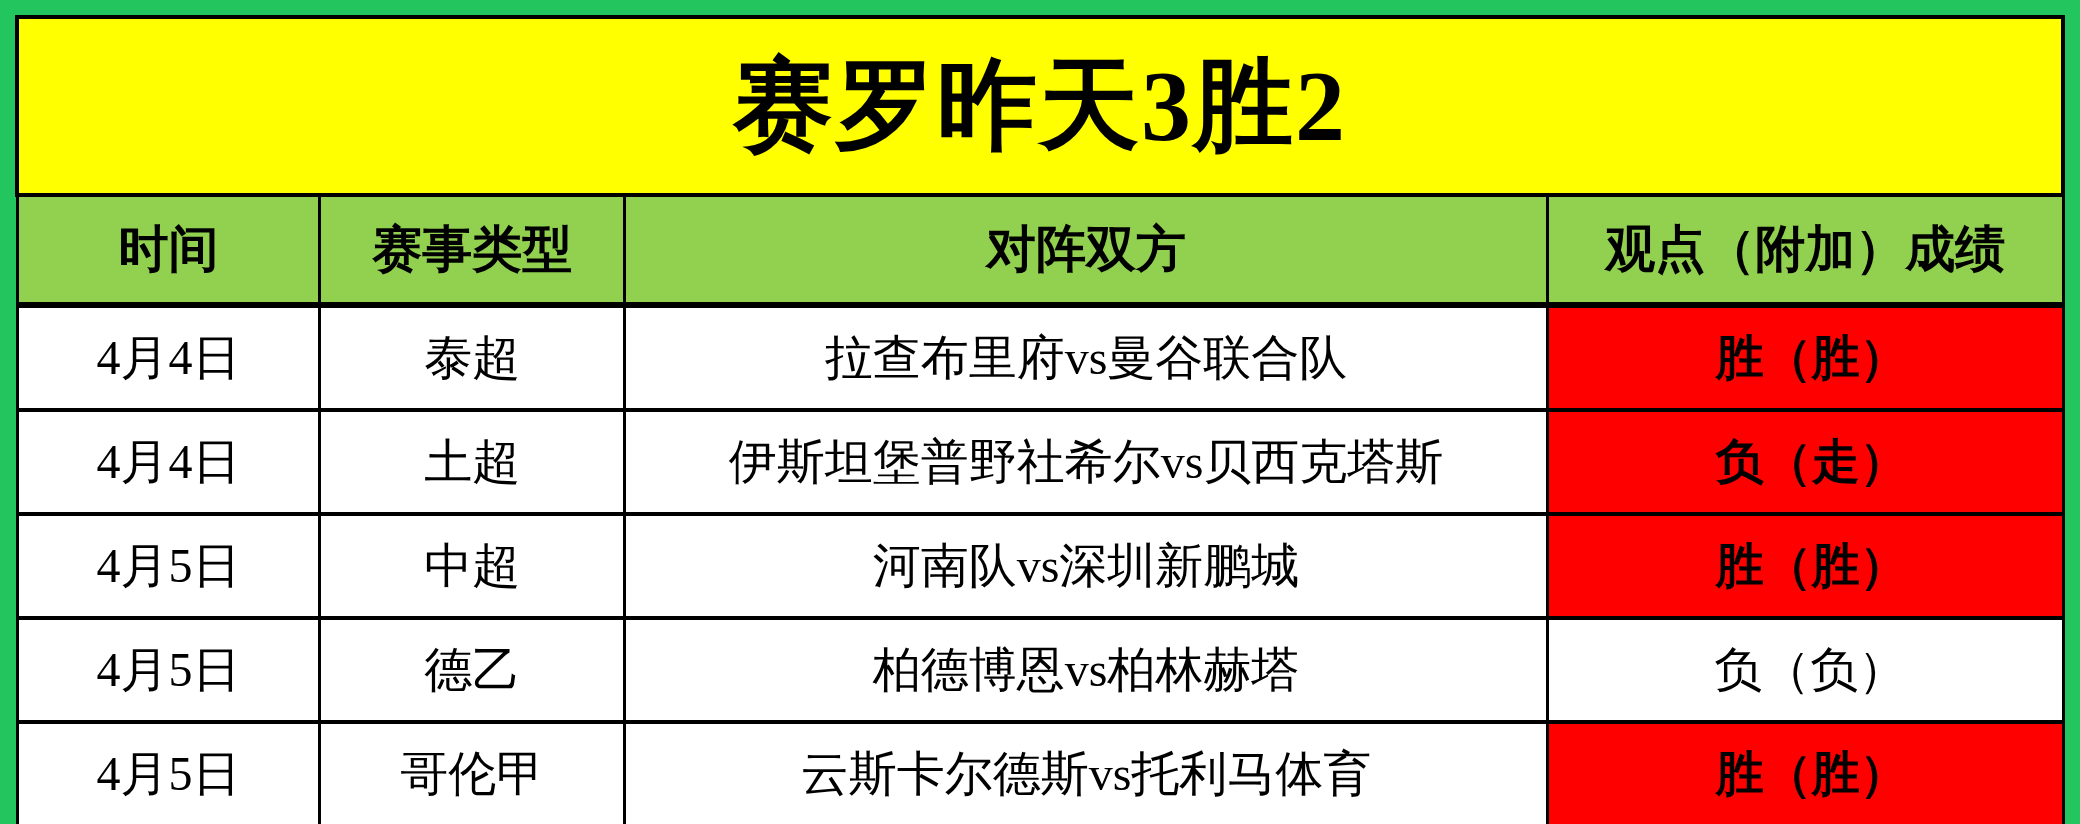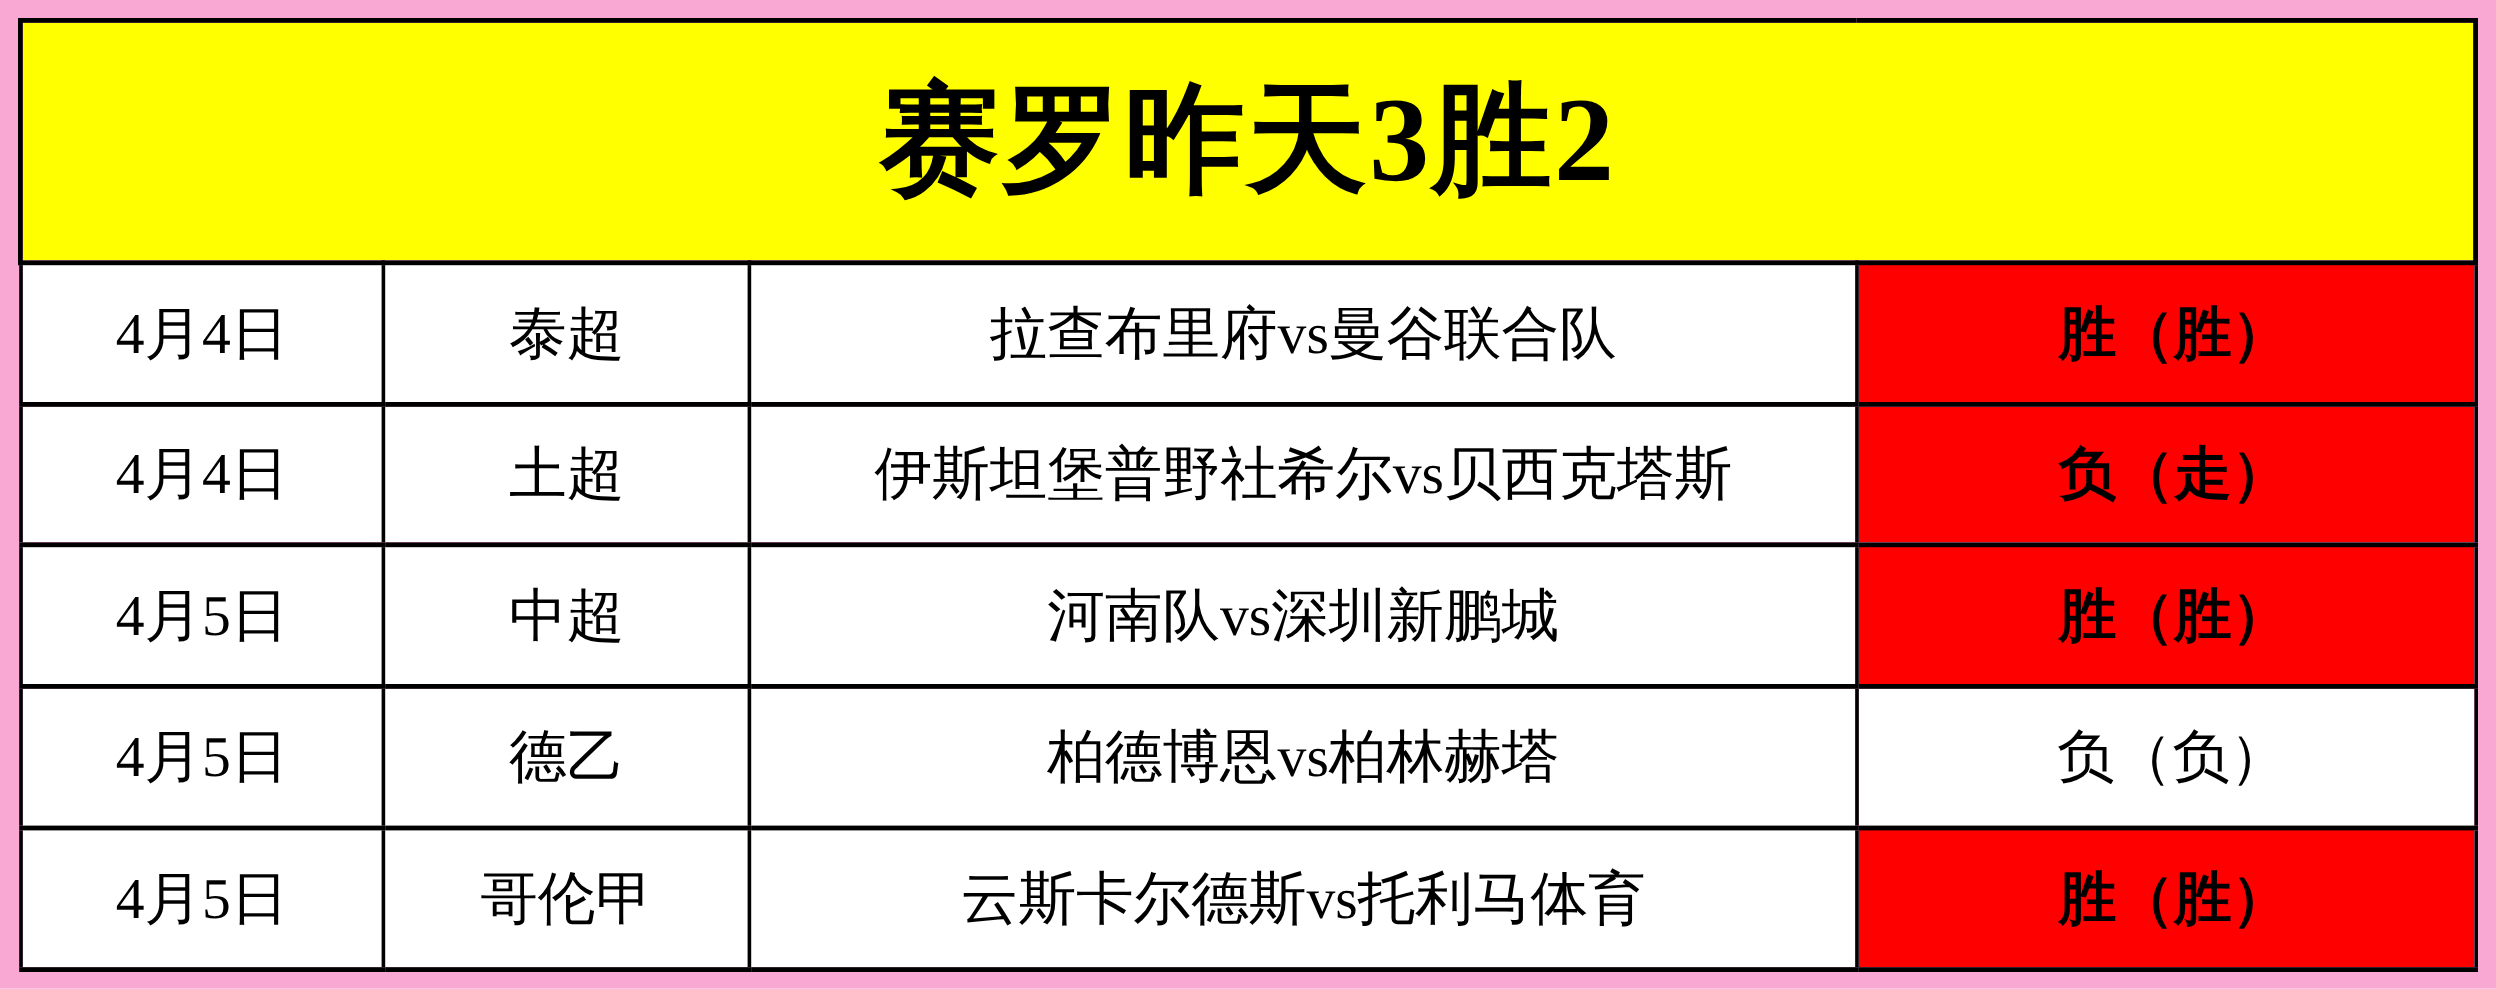--- a/index.html
+++ b/index.html
@@ -7,21 +7,21 @@
     padding: 0;
     background: #ffffff;
     width: 2080px;
     height: 824px;
     font-family: "Liberation Serif", "DejaVu Serif", serif;
   }
   .page {
     position: relative;
     width: 2080px;
     height: 824px;
-    background: #f9a8d4;
+    background: #22c55e;
     overflow: hidden;
   }
   table.score-table {
     position: absolute;
     left: 15px;
     top: 15px;
     width: 2050px;
     height: 795px;
     border-collapse: collapse;
     table-layout: fixed;
@@ -81,20 +81,26 @@
     <colgroup>
       <col class="c-date">
       <col class="c-league">
       <col class="c-match">
       <col class="c-result">
     </colgroup>
     <tbody>
       <tr class="title-row">
         <td colspan="4">赛罗昨天3胜2</td>
       </tr>
+      <tr class="header-row">
+        <td>时间</td>
+        <td>赛事类型</td>
+        <td>对阵双方</td>
+        <td>观点（附加）成绩</td>
+      </tr>
 
     <tr class="data-row">
           <td>4月4日</td>
           <td>泰超</td>
           <td>拉查布里府vs曼谷联合队</td>
           <td class="result-win">胜（胜）</td>
         </tr>
         <tr class="data-row">
           <td>4月4日</td>
           <td>土超</td>

